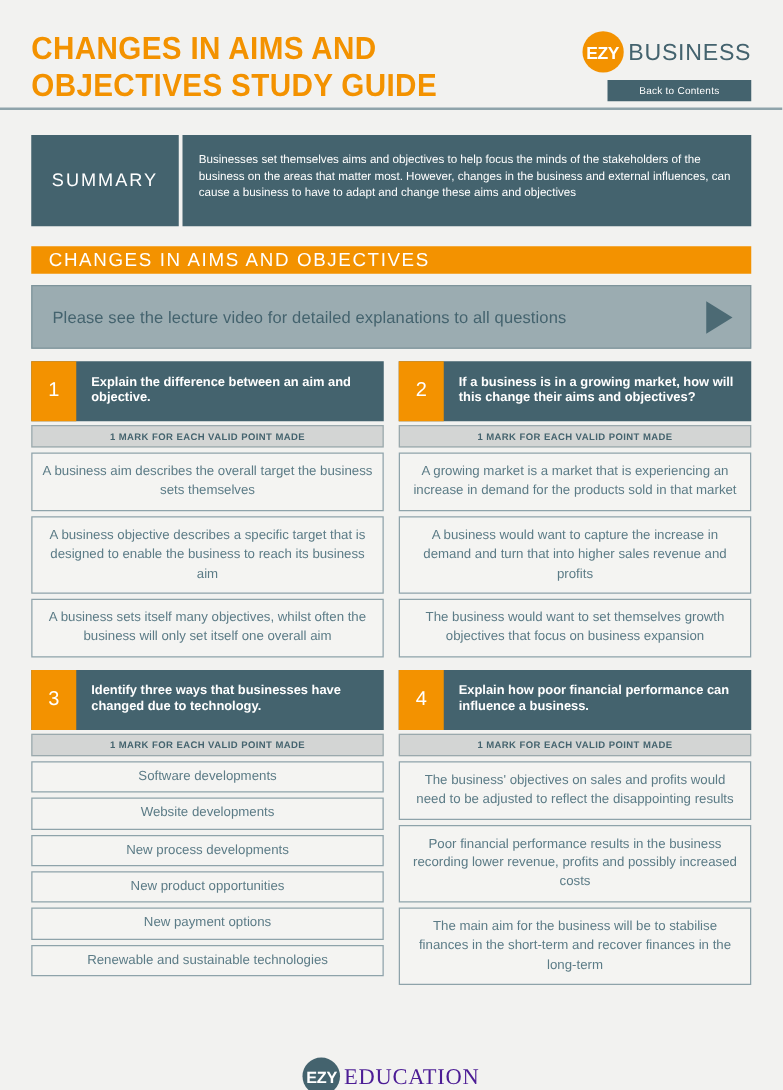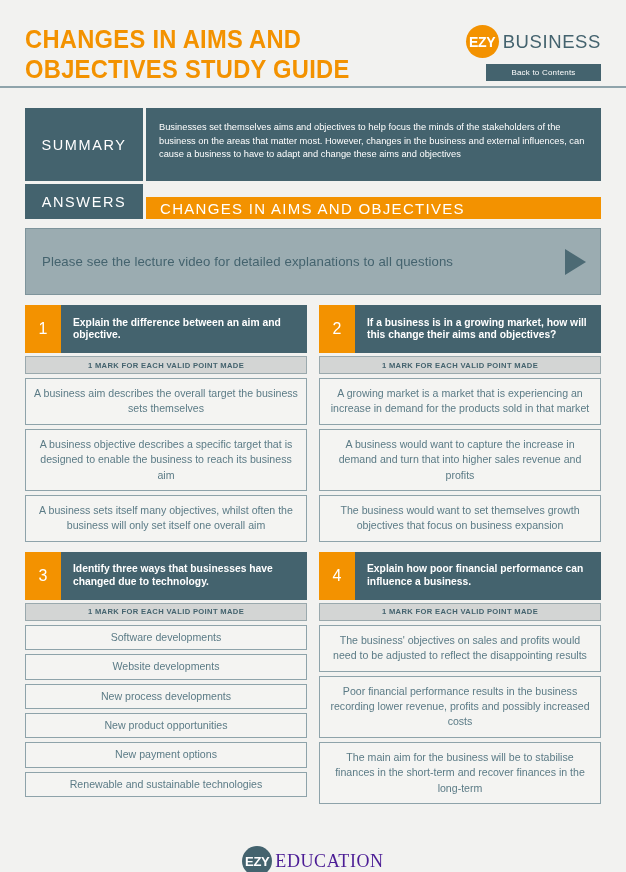--- a/index.html
+++ b/index.html
@@ -137,21 +137,21 @@
     font-size: 15px;
     letter-spacing: 1.3px;
     text-transform: uppercase;
     font-family: "Liberation Sans Narrow", "Liberation Sans", sans-serif;
     margin-top: 13px;
   }
 
   
   .video-banner {
     margin-top: 9px;
-    height: 67px;
+    height: 51px;
     background: #9bacb1;
     border: 1px solid #7e949b;
     box-sizing: border-box;
     display: flex;
     align-items: center;
     justify-content: space-between;
     padding: 0 14px 0 16px;
     cursor: pointer;
     text-align: right;
   }
@@ -285,21 +285,20 @@
 </div>
 
 <div class="content">
 
   <div class="summary-row summary-main">
     <div class="label-cell">SUMMARY</div>
     <div class="summary-text">Businesses set themselves aims and objectives to help focus the minds of the stakeholders of the business on the areas that matter most. However, changes in the business and external influences, can cause a business to have to adapt and change these aims and objectives</div>
   </div>
 
   <div class="summary-row answers-row">
-    <div class="label-cell">ANSWERS</div>
     <div class="answers-title">CHANGES IN AIMS AND OBJECTIVES</div>
   </div>
 
   <div class="video-banner">
     <div class="video-banner-text">Please see the lecture video for detailed explanations to all questions</div>
     <div class="play-tri"></div>
   </div>
 
   <div class="grid">
     <div class="col">

